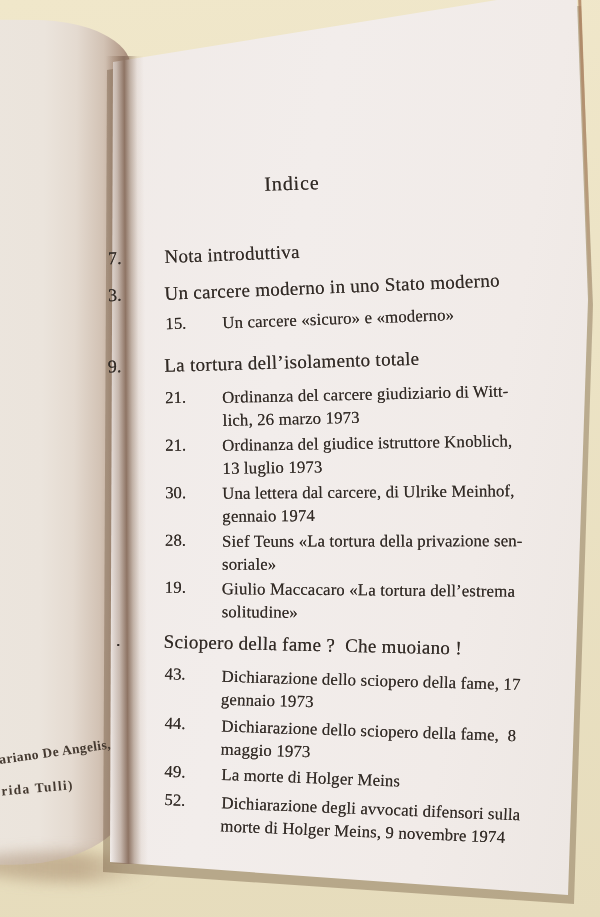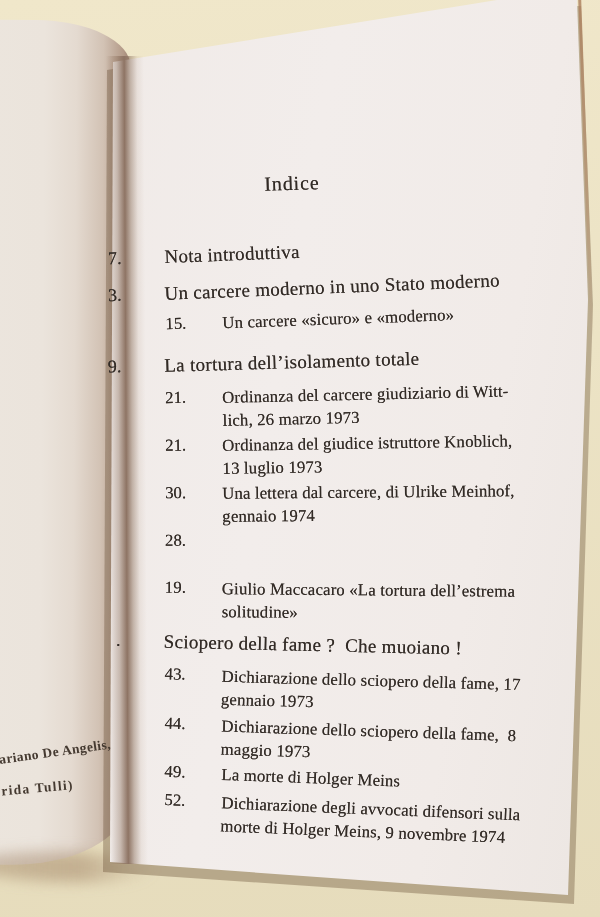--- a/index.html
+++ b/index.html
@@ -139,20 +139,22 @@
     <span class="num">30.</span>
     <span class="txt">
       <span class="ln">Una lettera dal carcere, di Ulrike Meinhof,</span>
       <span class="ln">gennaio 1974</span>
     </span>
   </div>
 
   <div class="row s ink" style="top:530px;--r:-0.1deg">
     <span class="num">28.</span>
     <span class="txt">
+      <span class="ln">Sief Teuns «La tortura della privazione sen-</span>
+      <span class="ln">soriale»</span>
     </span>
   </div>
 
   <div class="row s ink" style="top:576px;--r:0.5deg">
     <span class="num">19.</span>
     <span class="txt">
       <span class="ln">Giulio Maccacaro «La tortura dell’estrema</span>
       <span class="ln">solitudine»</span>
     </span>
   </div>

